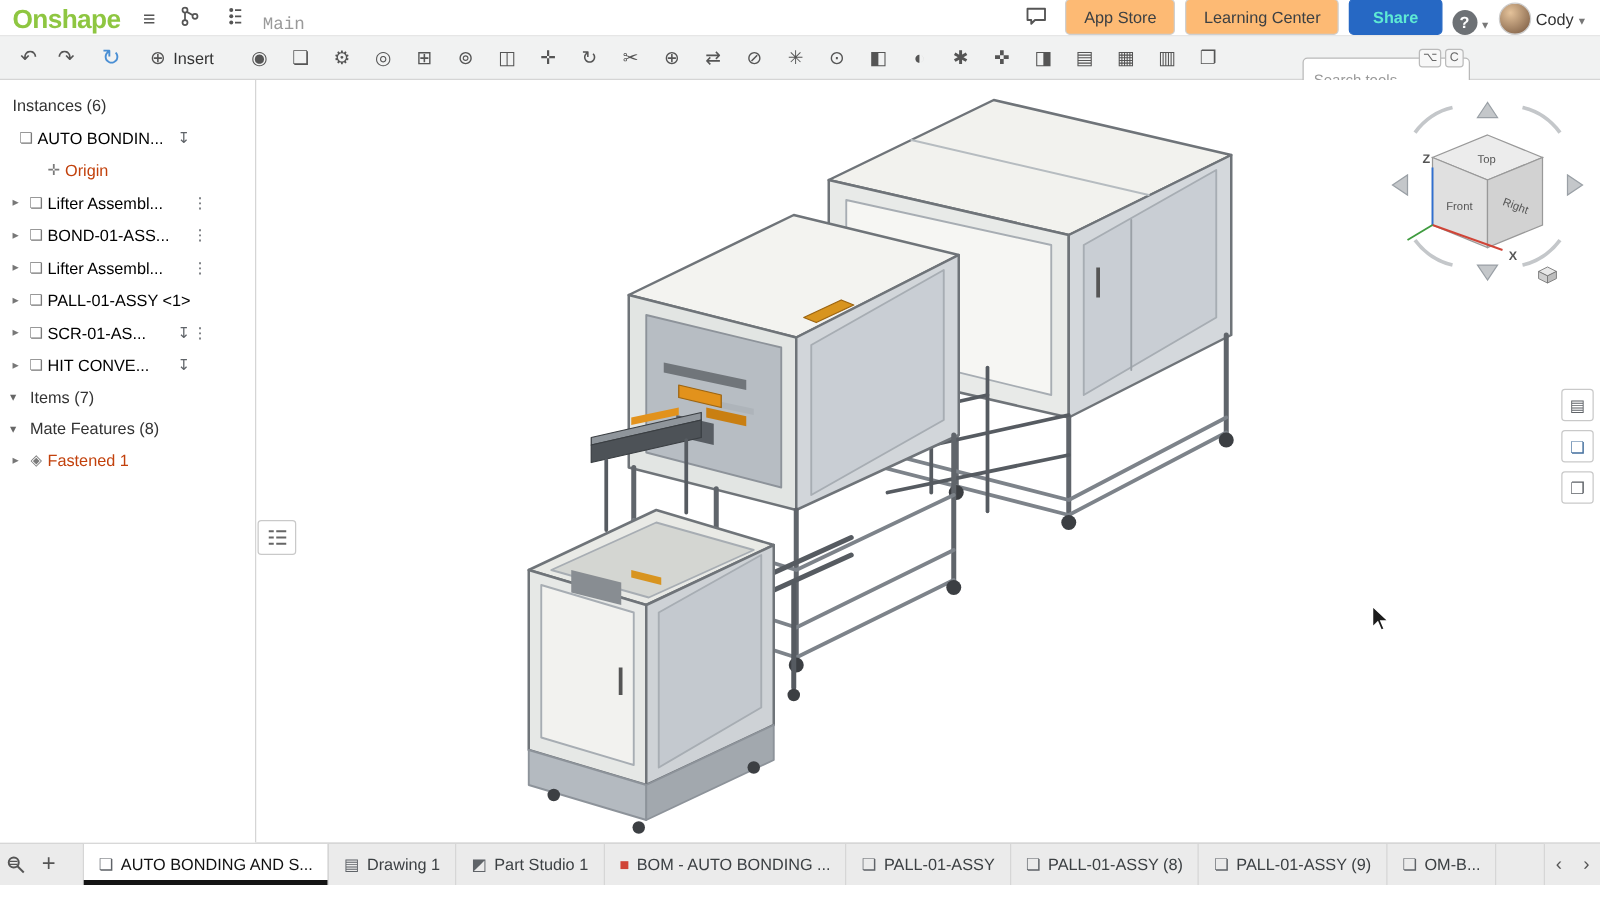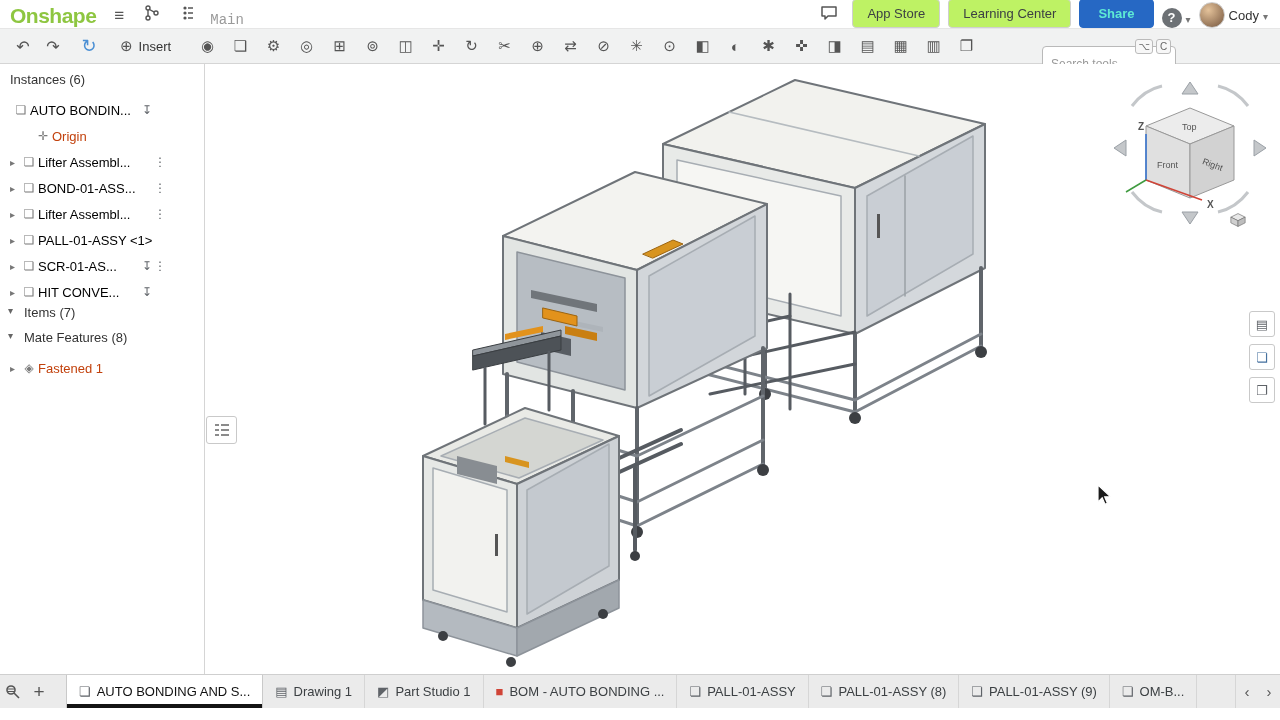--- a/index.html
+++ b/index.html
@@ -7,21 +7,21 @@
   body { font-family:"Liberation Sans", sans-serif; font-size:13px; color:#333; background:#fff; }
   button { font-family:inherit; background:none; border:none; cursor:pointer; }
 
   
   .topbar { height:28px; display:flex; align-items:flex-end; padding:0 12px 0 10px; background:#fff; gap:8px; }
   .logo { color:#8ec641; font-weight:bold; font-size:21px; letter-spacing:-0.5px; margin-right:4px; cursor:pointer; }
   .hicon { font-size:17px; color:#555; padding:2px 6px; }
   .doc-title { font-size:17px; font-weight:bold; color:#212121; margin-left:10px; white-space:nowrap; }
   .workspace { font-size:14px; color:#9a9a9a; margin-left:0; cursor:pointer;font-family:Liberation Mono, monospace; }
   .spacer { flex:1; }
-  .hbtn { font-size:13px; color:#3c4043; background:#bef264; border:1px solid #cfcfcf; border-radius:4px; padding:6px 14px; white-space:nowrap; }
+  .hbtn { font-size:13px; color:#3c4043; background:#fdba74; border:1px solid #cfcfcf; border-radius:4px; padding:6px 14px; white-space:nowrap; }
   .share-btn { font-size:13px; color:#5eead4; background:#2668c4; border:1px solid #2668c4; border-radius:4px; padding:6px 18px; font-weight:bold; }
   .help-wrap, .user-wrap { display:flex; align-items:center; gap:4px; cursor:pointer; }
   .help-circle { width:20px; height:20px; border-radius:50%; background:#6d7175; color:#fff; font-size:13px; font-weight:bold; text-align:center; line-height:20px; display:inline-block; }
   .caret::before { content:"▾"; color:#777; font-size:10px; }
   .avatar { width:26px; height:26px; border-radius:50%; display:inline-block; background:radial-gradient(circle at 35% 30%, #e4c29a, #8a6a4f 80%); border:1px solid #ccc; }
   .user-name { font-size:13px; color:#333; }
 
   
   .toolbar { height:36px; background:#f1f2f2; border-top:1px solid #e6e6e6; border-bottom:1px solid #d5d5d5; display:flex; align-items:center; padding:0 8px; }
   .tbtn { width:30px; height:28px; font-size:16px; color:#555; display:flex; align-items:center; justify-content:center; border-radius:3px; }
@@ -34,21 +34,21 @@
   .search-input { width:134px; height:36px; border:1px solid #b9b9b9; border-radius:4px; background:#fff; font-size:12px; color:#333; padding:0 42px 0 8px; font-family:inherit;margin-top:36px; }
   .search-input::placeholder { color:#999; }
   .kbd-keys { position:absolute; right:5px; display:flex; gap:3px; pointer-events:none; }
   .kbd { min-width:15px; height:15px; border:1px solid #bbb; border-radius:3px; background:#f7f7f7; color:#666; font-size:10px; text-align:center; line-height:14px; padding:0 2px; }
 
   
   .content { display:flex; height:610px; position:relative; }
 
   
   .sidebar { width:205px; background:#fff; border-right:1px solid #d5d5d5; padding-top:8px; position:relative; z-index:2; }
-  .section-h { height:25px; display:flex; gap:4px; padding-left:8px; font-size:13px; color:#333; cursor:pointer; }
+  .section-h { height:25px; display:flex; align-items:center; gap:4px; padding-left:8px; font-size:13px; color:#333; cursor:pointer; }
   .sec-chev { width:12px; color:#666; font-size:10px; }
   .sec-chev::before { content:"▾"; }
   .trow { height:26px; display:flex; align-items:center; position:relative; padding-right:36px; cursor:pointer; white-space:nowrap; }
   .trow.t-root { padding-left:12px; }
   .trow.t-child { padding-left:5px; }
   .trow.t-sub { padding-left:34px; }
   .chev { width:15px; color:#777; font-size:10px; text-align:center; }
   .chev::before { content:"▸"; }
   .ticon { width:18px; color:#7a7a7a; font-size:12px; text-align:center; }
   .tlabel { font-size:13px; color:#000000; }

